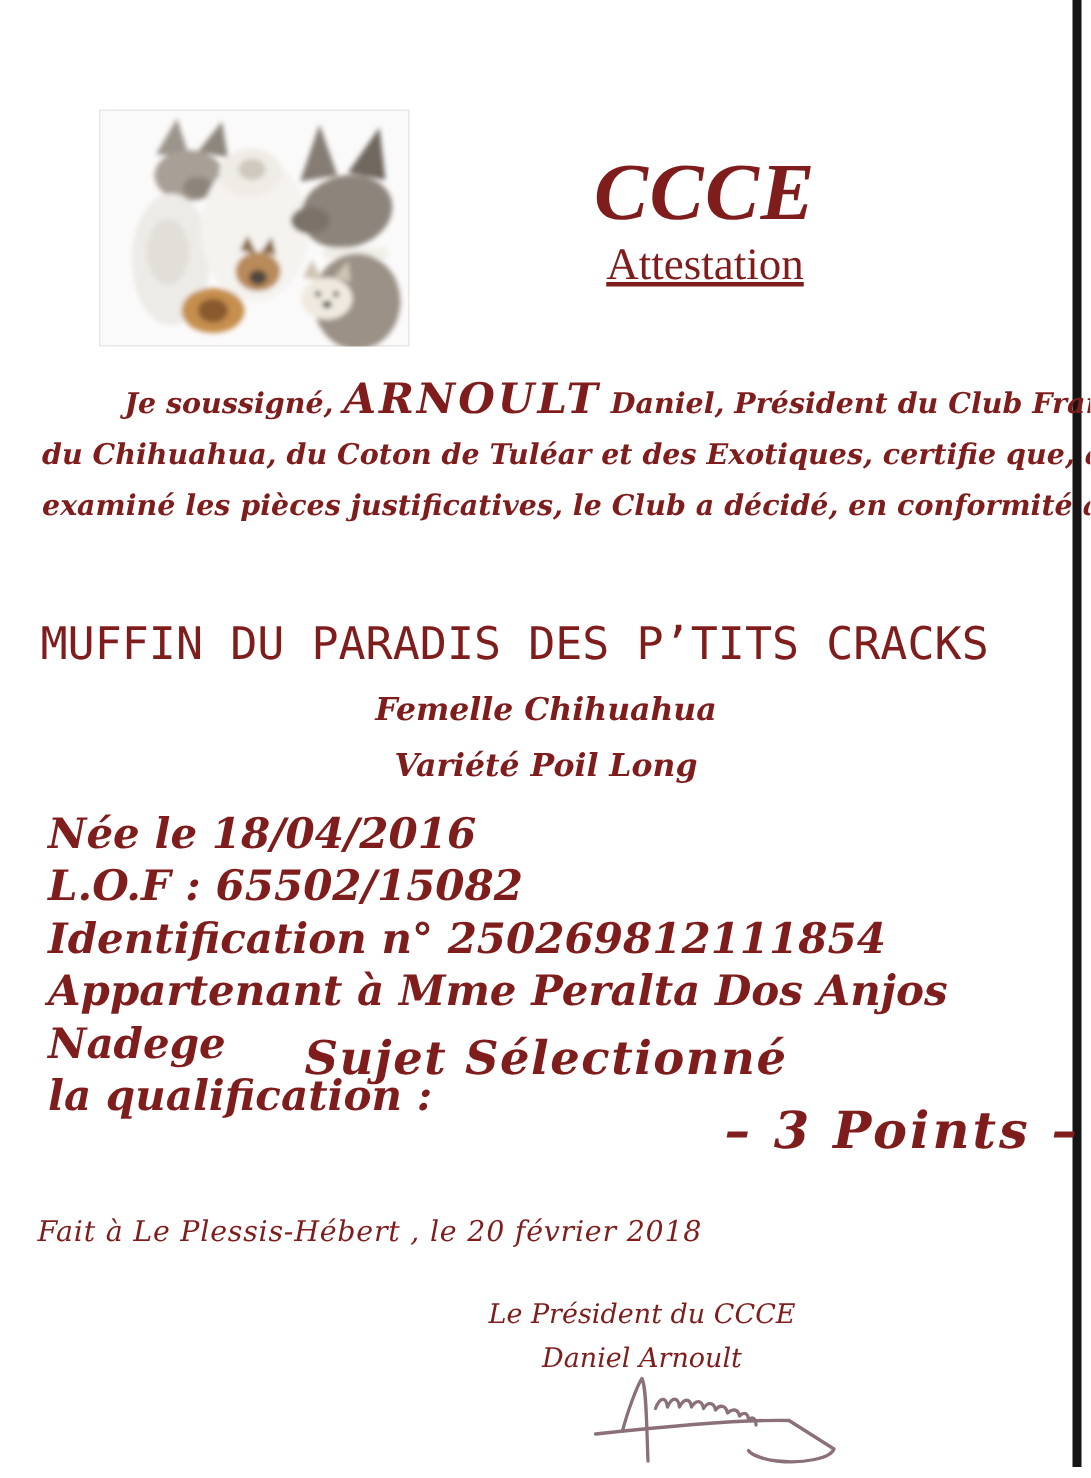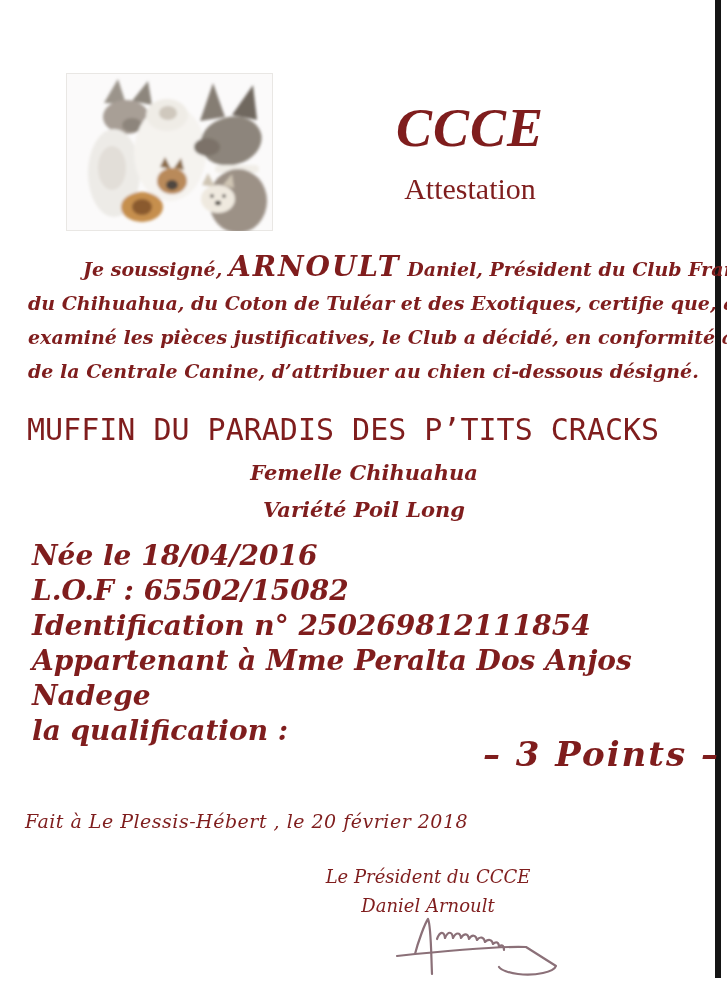--- a/index.html
+++ b/index.html
@@ -23,21 +23,21 @@
   .title-block{
     position:absolute;left:375px;top:98px;width:190px;text-align:center;
   }
   .org-abbr{
     font-family:"Liberation Serif", serif;
     font-style:italic;font-weight:600;
     font-size:54px;line-height:60px;letter-spacing:1px;
   }
   .doc-type{
     font-family:"Liberation Serif", serif;
-    font-size:30px;line-height:34px;margin-top:14px;
+    font-size:30px;line-height:34px;margin-top:2px;text-decoration:underline;
   }
   
   .declaration{
     position:absolute;left:28px;top:252px;width:674px;
     font-family:"DejaVu Serif", serif;
     font-style:italic;font-weight:bold;
     font-size:19px;
   }
   .decl-line{
     text-align:justify;
@@ -145,35 +145,35 @@
   </div>
 
   <div class="declaration">
     <div class="decl-line first">
       <span>Je soussigné,</span>
       <span class="name-large">ARNOULT</span>
       <span>Daniel,  Président du Club Français</span>
     </div>
     <div class="decl-line">du Chihuahua, du Coton de Tuléar et des Exotiques, certifie que, après avoir</div>
     <div class="decl-line">examiné les pièces justificatives, le Club a décidé, en conformité avec les dispositions</div>
-    <div class="decl-line last">de la Centrale Canine, d’attribuer au chien ci-dessous désigné.</div>
   </div>
 
   <div class="dog-name">MUFFIN DU PARADIS DES P’TITS CRACKS</div>
   <div class="center-script sex-breed">Femelle Chihuahua</div>
   <div class="center-script variety">Variété Poil Long</div>
 
   <div class="details">
     <div>Née le 18/04/2016</div>
     <div>L.O.F : 65502/15082</div>
     <div>Identification n° 250269812111854</div>
     <div>Appartenant à Mme Peralta Dos Anjos Nadege</div>
     <div>la qualification :</div>
   </div>
 
+  <div class="award-title">Sujet Sélectionné</div>
   <div class="award-points">– 3 Points –</div>
 
   <div class="place-date">Fait à Le Plessis-Hébert , le 20 février 2018</div>
 
   <div class="president-block">
     <div>Le Président du CCCE</div>
     <div>Daniel Arnoult</div>
   </div>
 
   <svg class="signature" viewBox="0 0 175 72" xmlns="http://www.w3.org/2000/svg">

